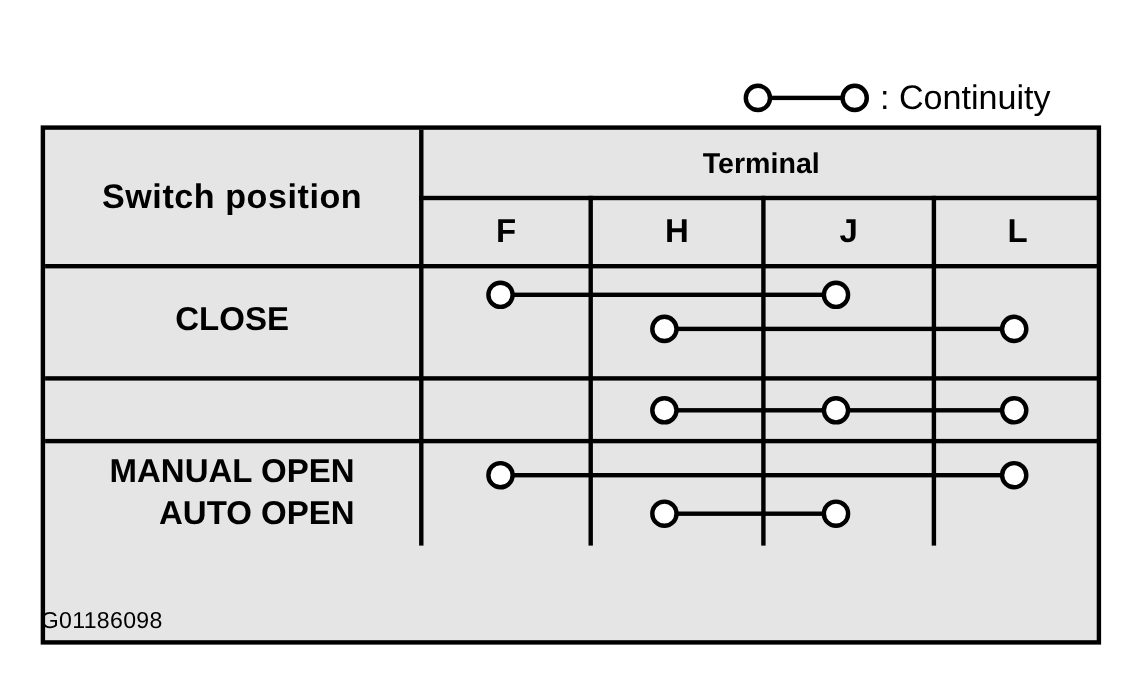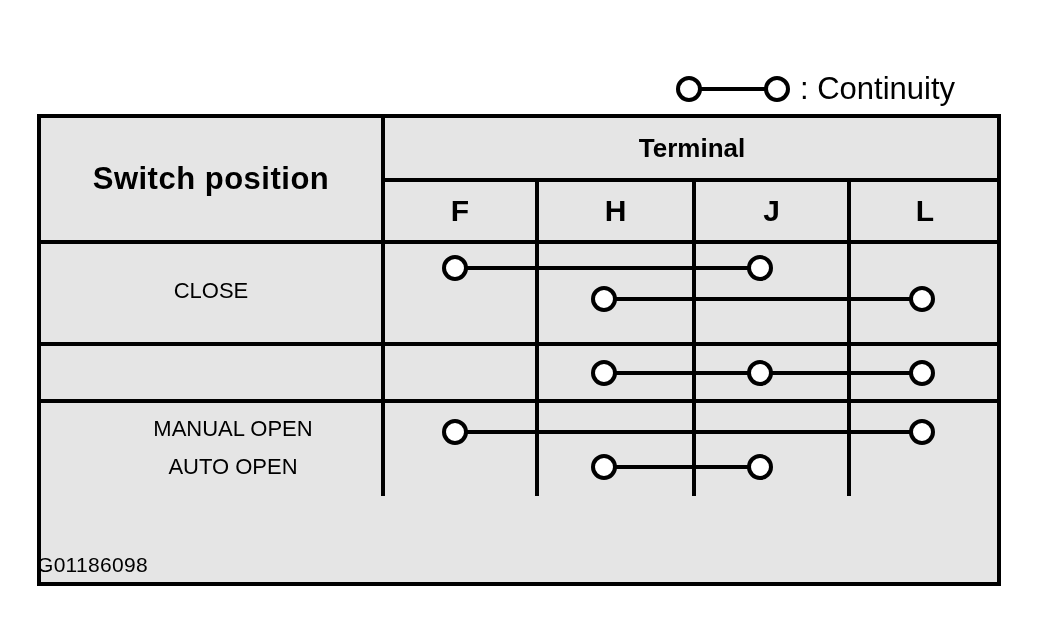--- a/index.html
+++ b/index.html
@@ -112,23 +112,24 @@
   }
   .hdr-terminal {
     font-size: 26px;
     font-weight: bold;
   }
   .hdr-term-letter {
     font-size: 30px;
     font-weight: bold;
   }
   .row-label {
-    font-size: 22px;
-    font-weight: normal;
+    font-size: 30px;
+    font-weight: bold;
     line-height: 38px;
+    text-align: right;
   }
 
   
   #caption {
     position: absolute;
     left: 37px;
     top: 521px;
     font-size: 21px;
     letter-spacing: 0.3px;
     margin-top: 32px;
@@ -164,21 +165,21 @@
       <div class="cell-text hdr-switch" style="left:0px; top:0px; width:340px; height:122px;">Switch position</div>
 
       <div class="cell-text hdr-terminal" style="left:344px; top:0px; width:614px; height:60px;">Terminal</div>
 
       <div class="cell-text hdr-term-letter" style="left:344px; top:64px; width:150px; height:58px;">F</div>
       <div class="cell-text hdr-term-letter" style="left:498px; top:64px; width:153px; height:58px;">H</div>
       <div class="cell-text hdr-term-letter" style="left:655px; top:64px; width:151px; height:58px;">J</div>
       <div class="cell-text hdr-term-letter" style="left:810px; top:64px; width:148px; height:58px;">L</div>
 
       <div class="cell-text row-label" style="left:0px; top:122px; width:340px; height:102px;">CLOSE</div>
-      <div class="cell-text row-label" style="left:0px; top:281px; width:340px; height:97px;padding-left:22px;">MANUAL OPEN
+      <div class="cell-text row-label" style="left:0px; top:281px; width:340px; height:97px;">MANUAL OPEN
 AUTO OPEN</div>
 
       <div class="wire" style="left:414px; top:148px; width:305px;"></div>
       <div class="node" style="left:401px; top:137px;"></div>
       <div class="node" style="left:706px; top:137px;"></div>
 
       <div class="wire" style="left:563px; top:179px; width:318px;"></div>
       <div class="node" style="left:550px; top:168px;"></div>
       <div class="node" style="left:868px; top:168px;"></div>
 

